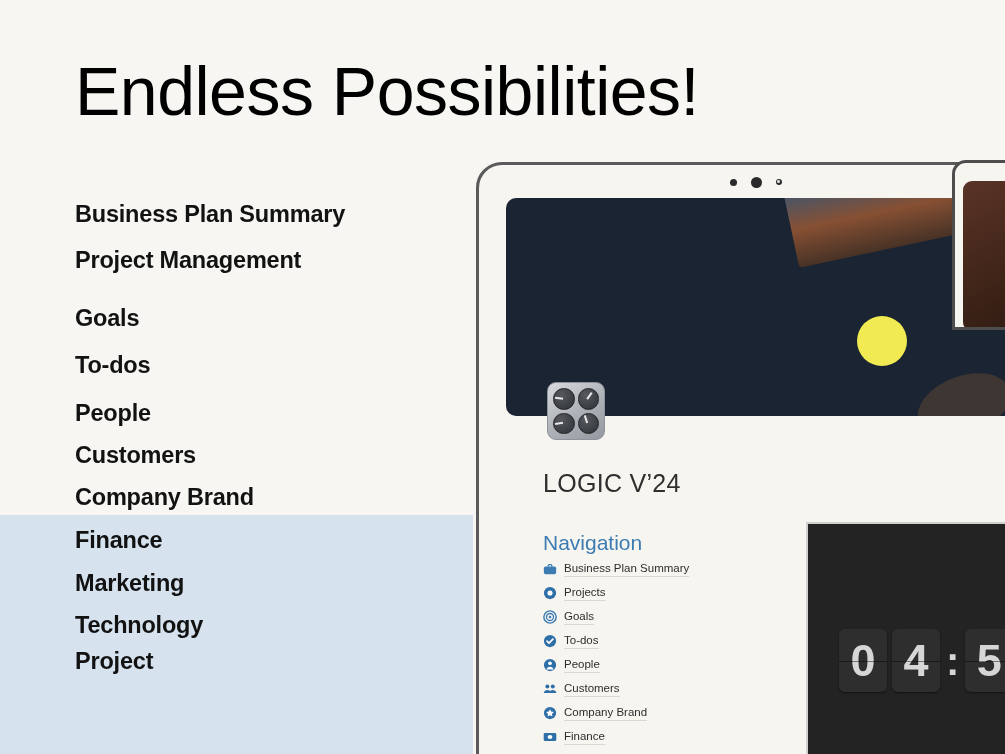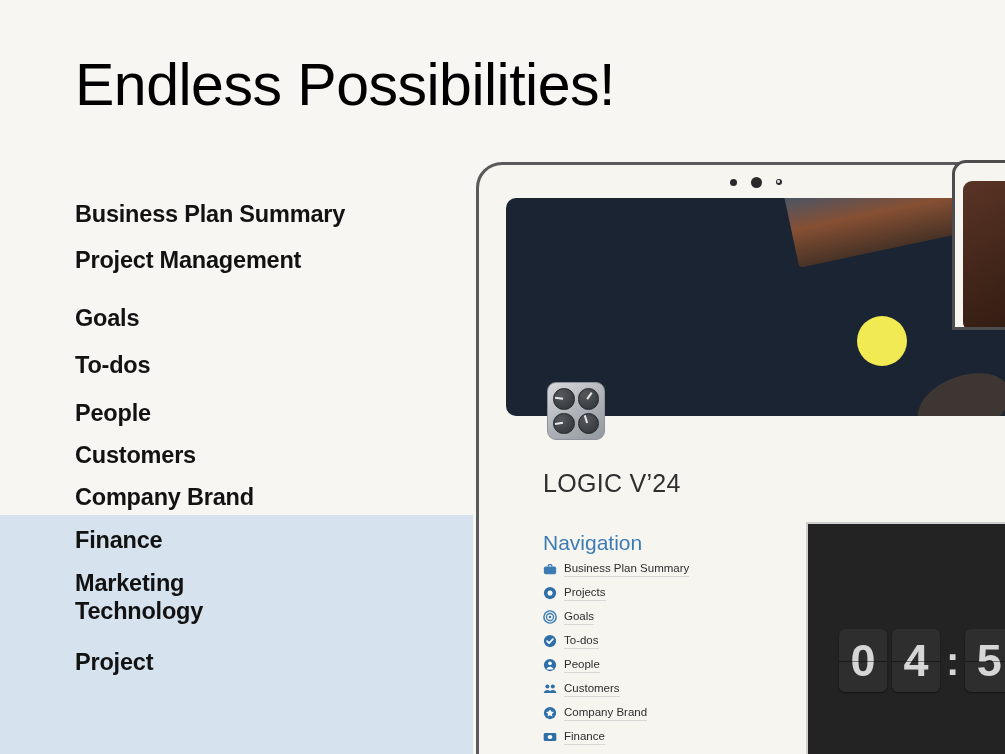--- a/index.html
+++ b/index.html
@@ -21,21 +21,21 @@
     position: absolute;
     left: 0; top: 515px;
     width: 473px; height: 239px;
     background: #d6e3ef;
   }
 
   
   #headline {
     position: absolute;
     left: 75px; top: 52px;
-    font-size: 59px;
+    font-size: 68px;
     font-weight: 400;
     letter-spacing: -0.5px;
     color: #000000;
     line-height: 1.15;
     white-space: nowrap;
   }
 
   
   #feature-list {
     position: absolute;
@@ -289,24 +289,24 @@
     </div>
     <div class="feature-item" style="margin-bottom:14px">
       <span class="ft-line">Customers</span>
     </div>
     <div class="feature-item" style="margin-bottom:15px">
       <span class="ft-line">Company Brand</span>
     </div>
     <div class="feature-item" style="margin-bottom:14px">
       <span class="ft-line">Finance</span>
     </div>
-    <div class="feature-item" style="">
+    <div class="feature-item" style="margin-bottom:14px">
       <span class="ft-line">Marketing</span>
     </div>
-    <div class="feature-item" style="margin-bottom:23px">
+    <div class="feature-item" style="margin-bottom:8px">
       <span class="ft-line">Technology</span>
     </div>
     <div class="feature-item">
       <span class="ft-line">Project</span>
     </div>
   </div>
 
   <div id="tablet">
 
     <div id="tablet-bezel-top">

